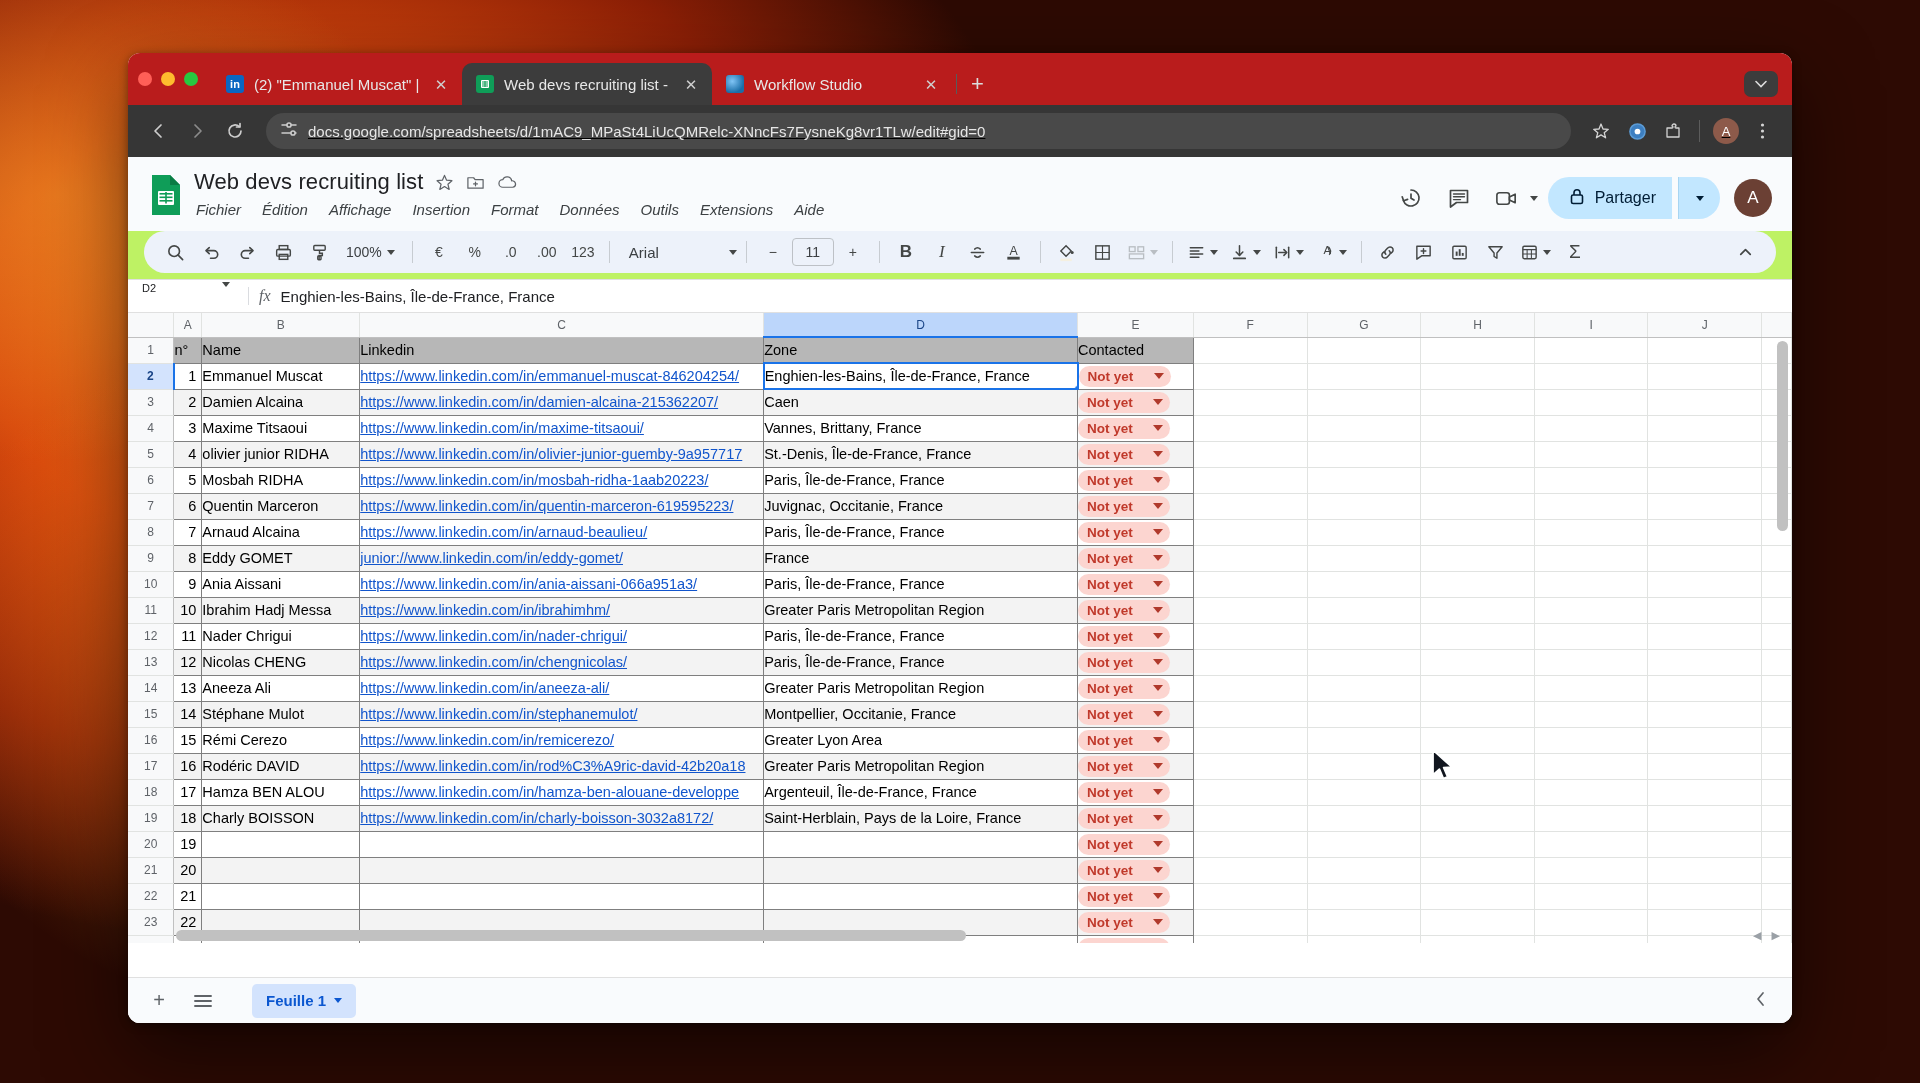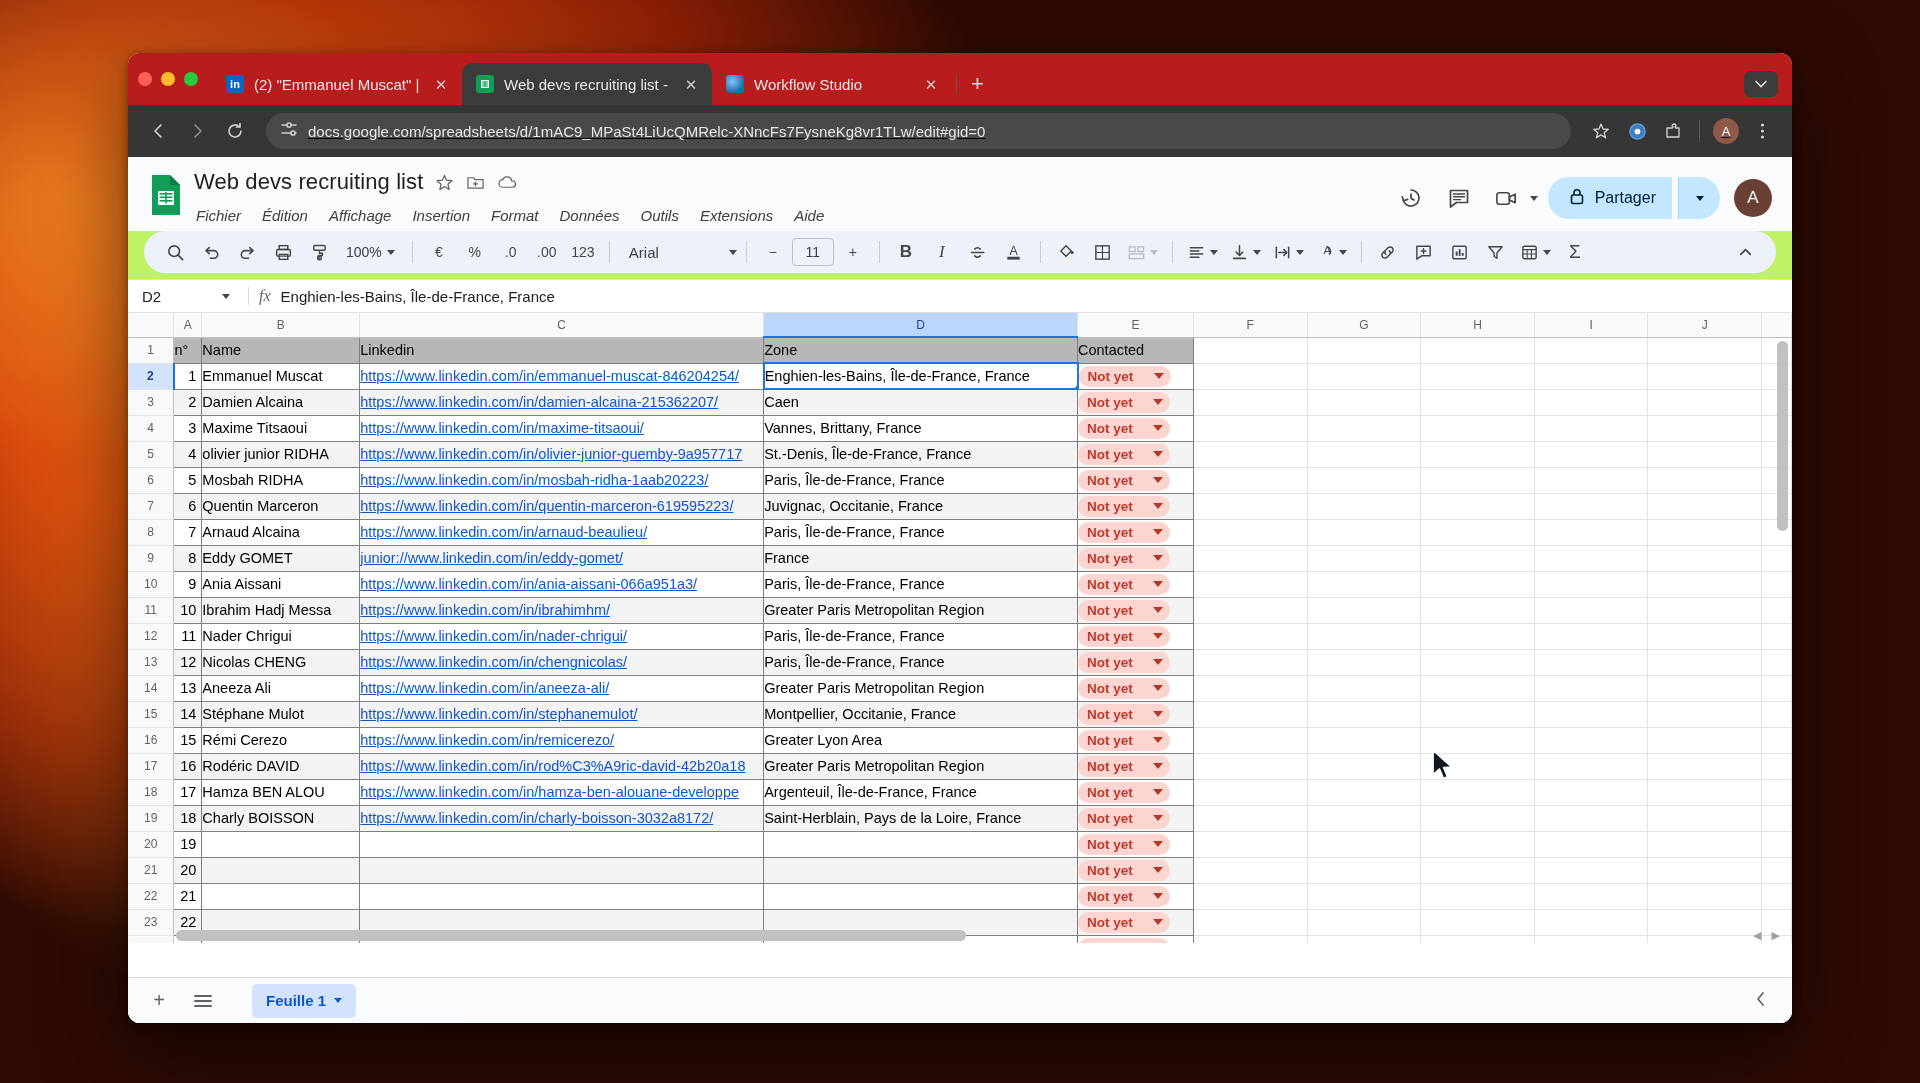--- a/index.html
+++ b/index.html
@@ -140,21 +140,21 @@
     padding: 12px 20px 6px 20px;
     height: 74px;
     background: #f9fbfd;
   }
   .sheets-logo {
     width: 36px; height: 44px; flex: 0 0 36px;
     margin-top: 4px; margin-right: 10px;
     position: relative;
   }
   .sheets-logo svg { display: block; }
-  .doctitlewrap { display: flex; flex-direction: column; gap: 8px; }
+  .doctitlewrap { display: flex; flex-direction: column; gap: 2px; }
   .doctitlerow { display: flex; align-items: center; gap: 12px; }
   .doctitle { font-size: 22px; color: #202124; letter-spacing: 0.1px; }
   .titleicon { color: #5f6368; display:flex; align-items:center; }
   .menurow { display: flex; gap: 17px; margin-top: 2px; }
   .menuitem { font-size: 15px; color: #3c4043; padding: 2px 2px; border-radius: 4px; font-style: italic; }
 
   .header-right { margin-left: auto; display: flex; align-items: center; gap: 6px; padding-top: 8px; }
   .hicon {
     width: 42px; height: 42px; border-radius: 50%;
     display: flex; align-items: center; justify-content: center;
@@ -206,22 +206,22 @@
   .toolbar-collapse { margin-left: auto; }
   .caret { width: 0; height: 0; border-left: 4px solid transparent; border-right: 4px solid transparent; border-top: 5px solid #444746; }
 
   
   .formulabar {
     display: flex; align-items: center;
     height: 34px; border-top: 1px solid #e0e0e0; border-bottom: 1px solid #e0e0e0;
     background: #fff; padding-left: 4px;
   }
   .namebox {
-    width: 108px; height: 28px; display: flex; align-items: center;
-    padding: 0 10px; font-size: 15px; color: #202124;
+    width: 108px; height: 28px; display: flex; 
+    padding: 0 10px; font-size: 11px; color: #202124;
   }
   .namebox .nb-caret { margin-left: auto; }
   .fb-sep { width: 1px; height: 18px; background: #dadce0; margin: 0 8px; }
   .fxicon { font-style: italic; font-family: "Liberation Serif", serif; color: #5f6368; font-size: 16px; padding: 0 10px 0 2px; }
   .formulavalue { font-size: 15px; color: #202124; }
 
   
   .gridarea { position: relative; background: #fff; height: 630px; overflow: hidden; }
   table.grid { border-collapse: collapse; table-layout: fixed; }
   .grid td, .grid th { padding: 0; }

